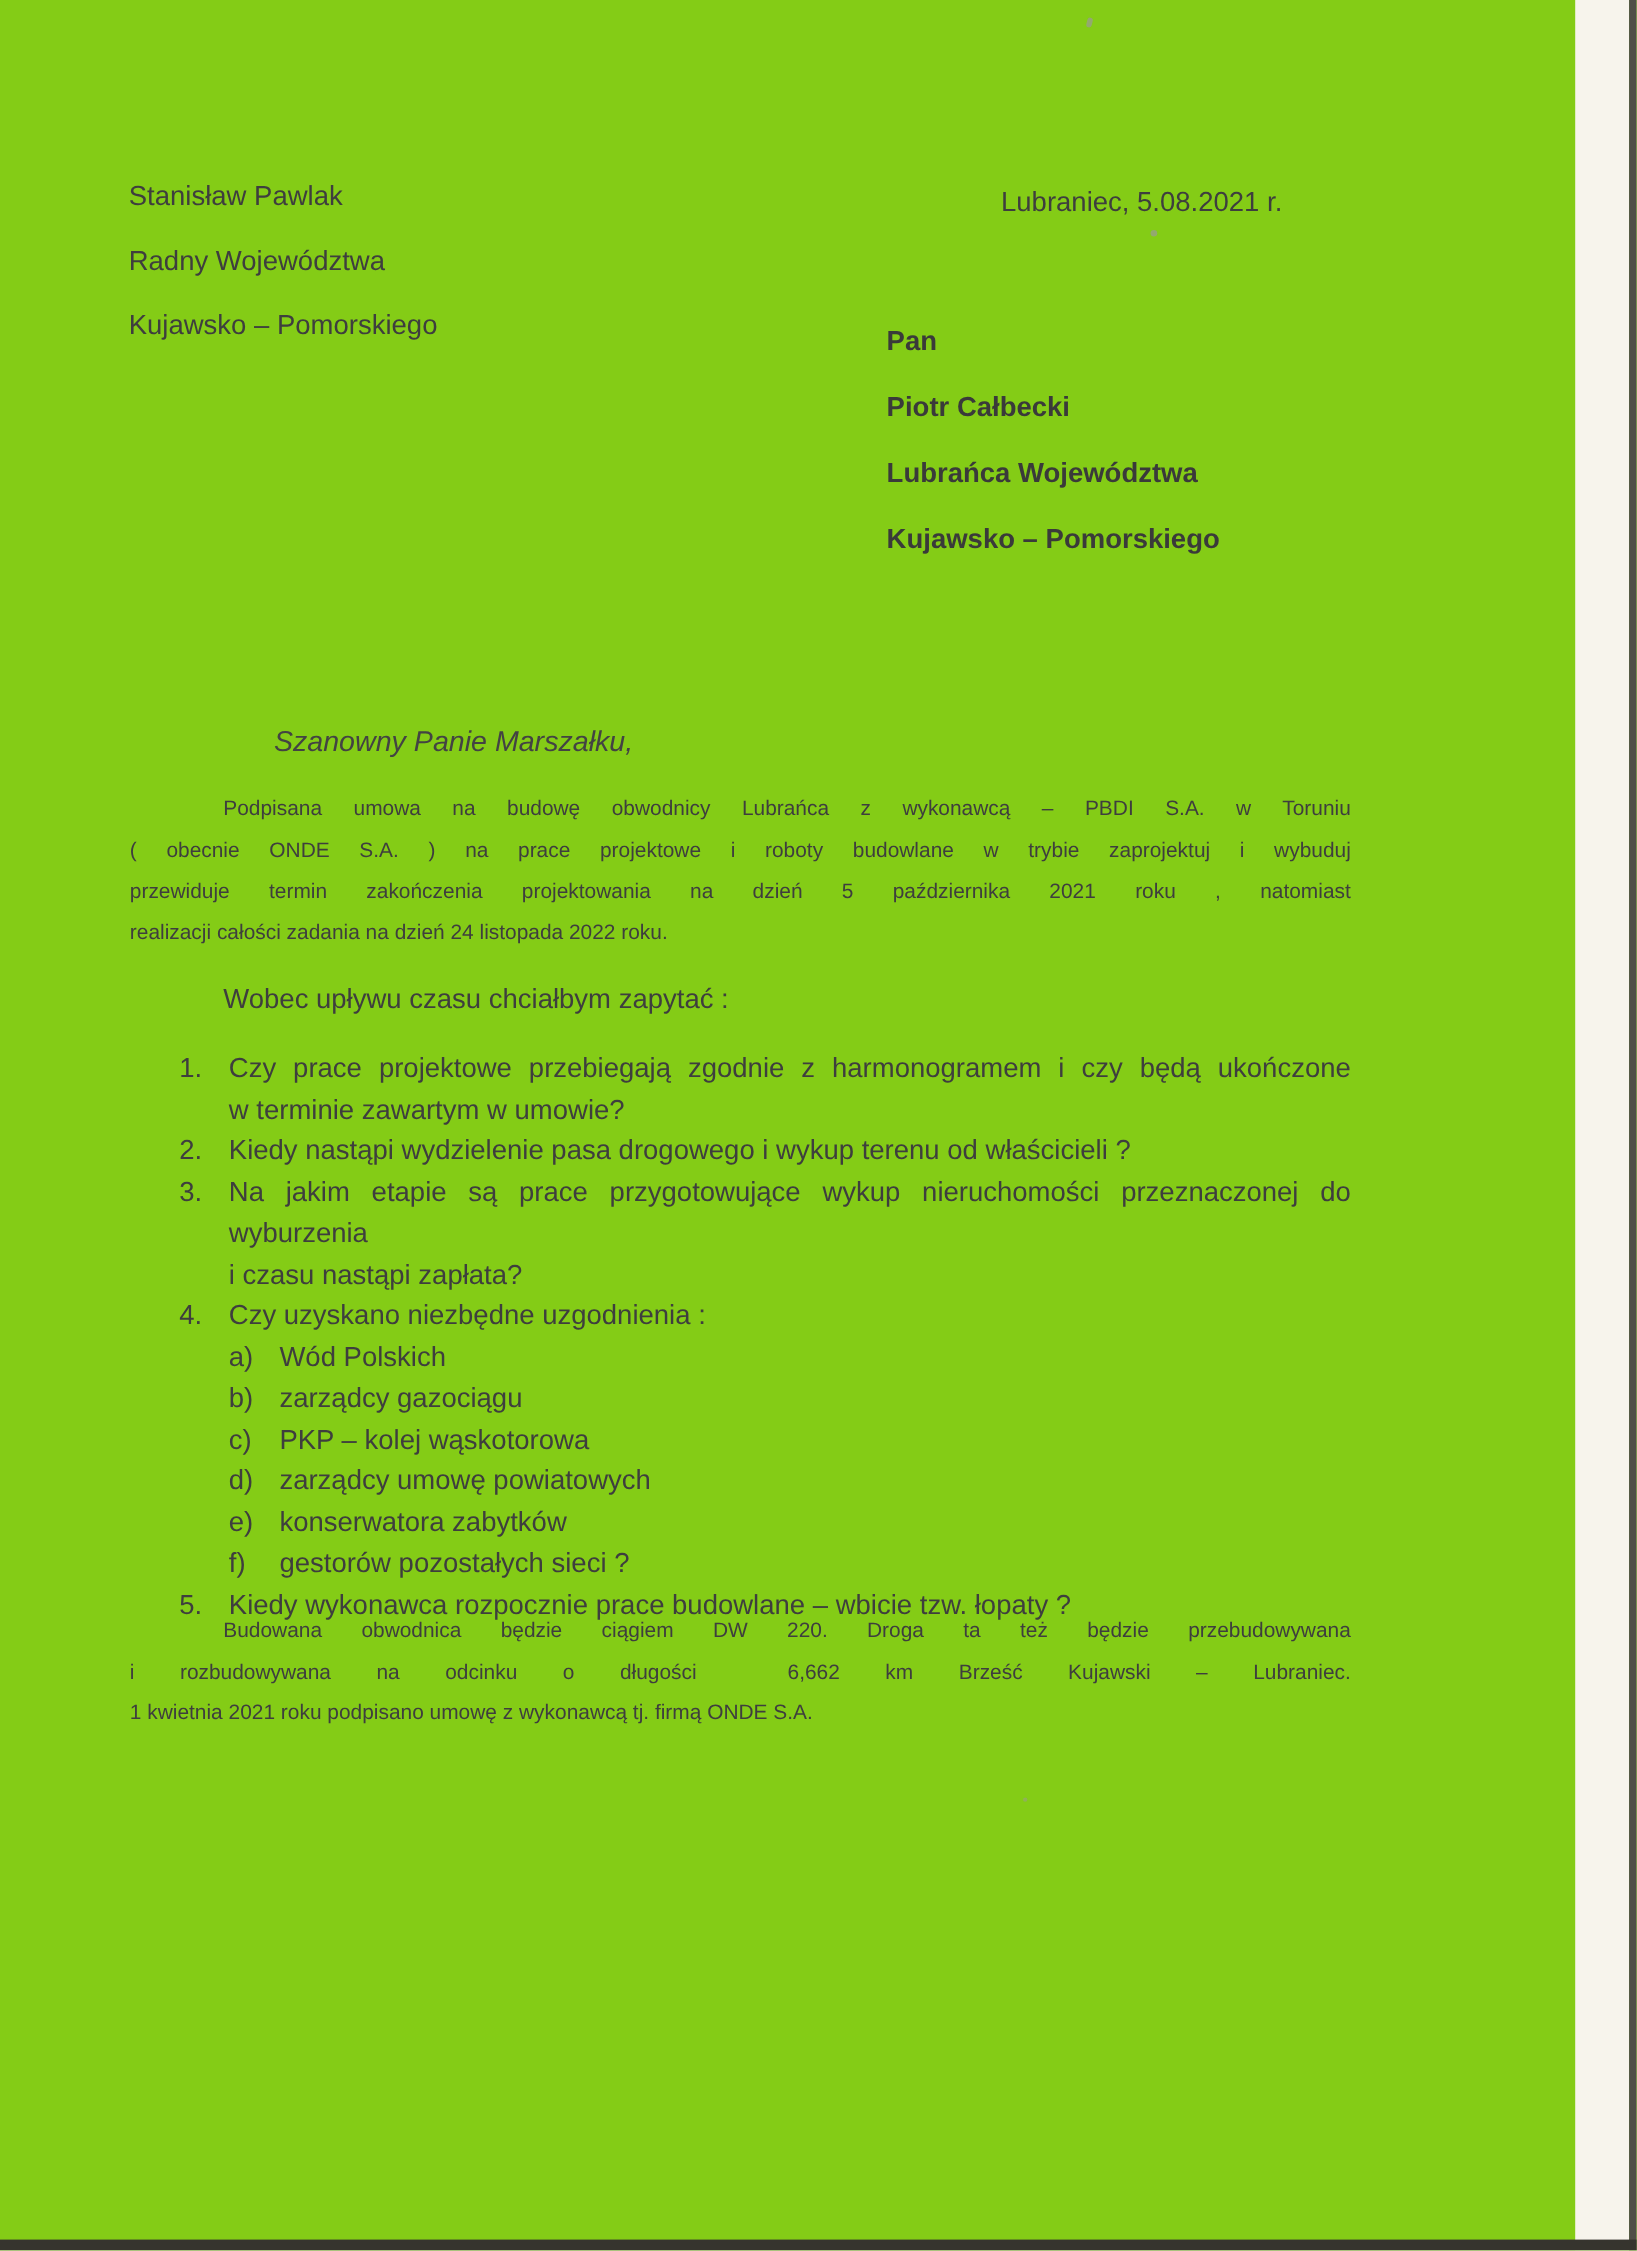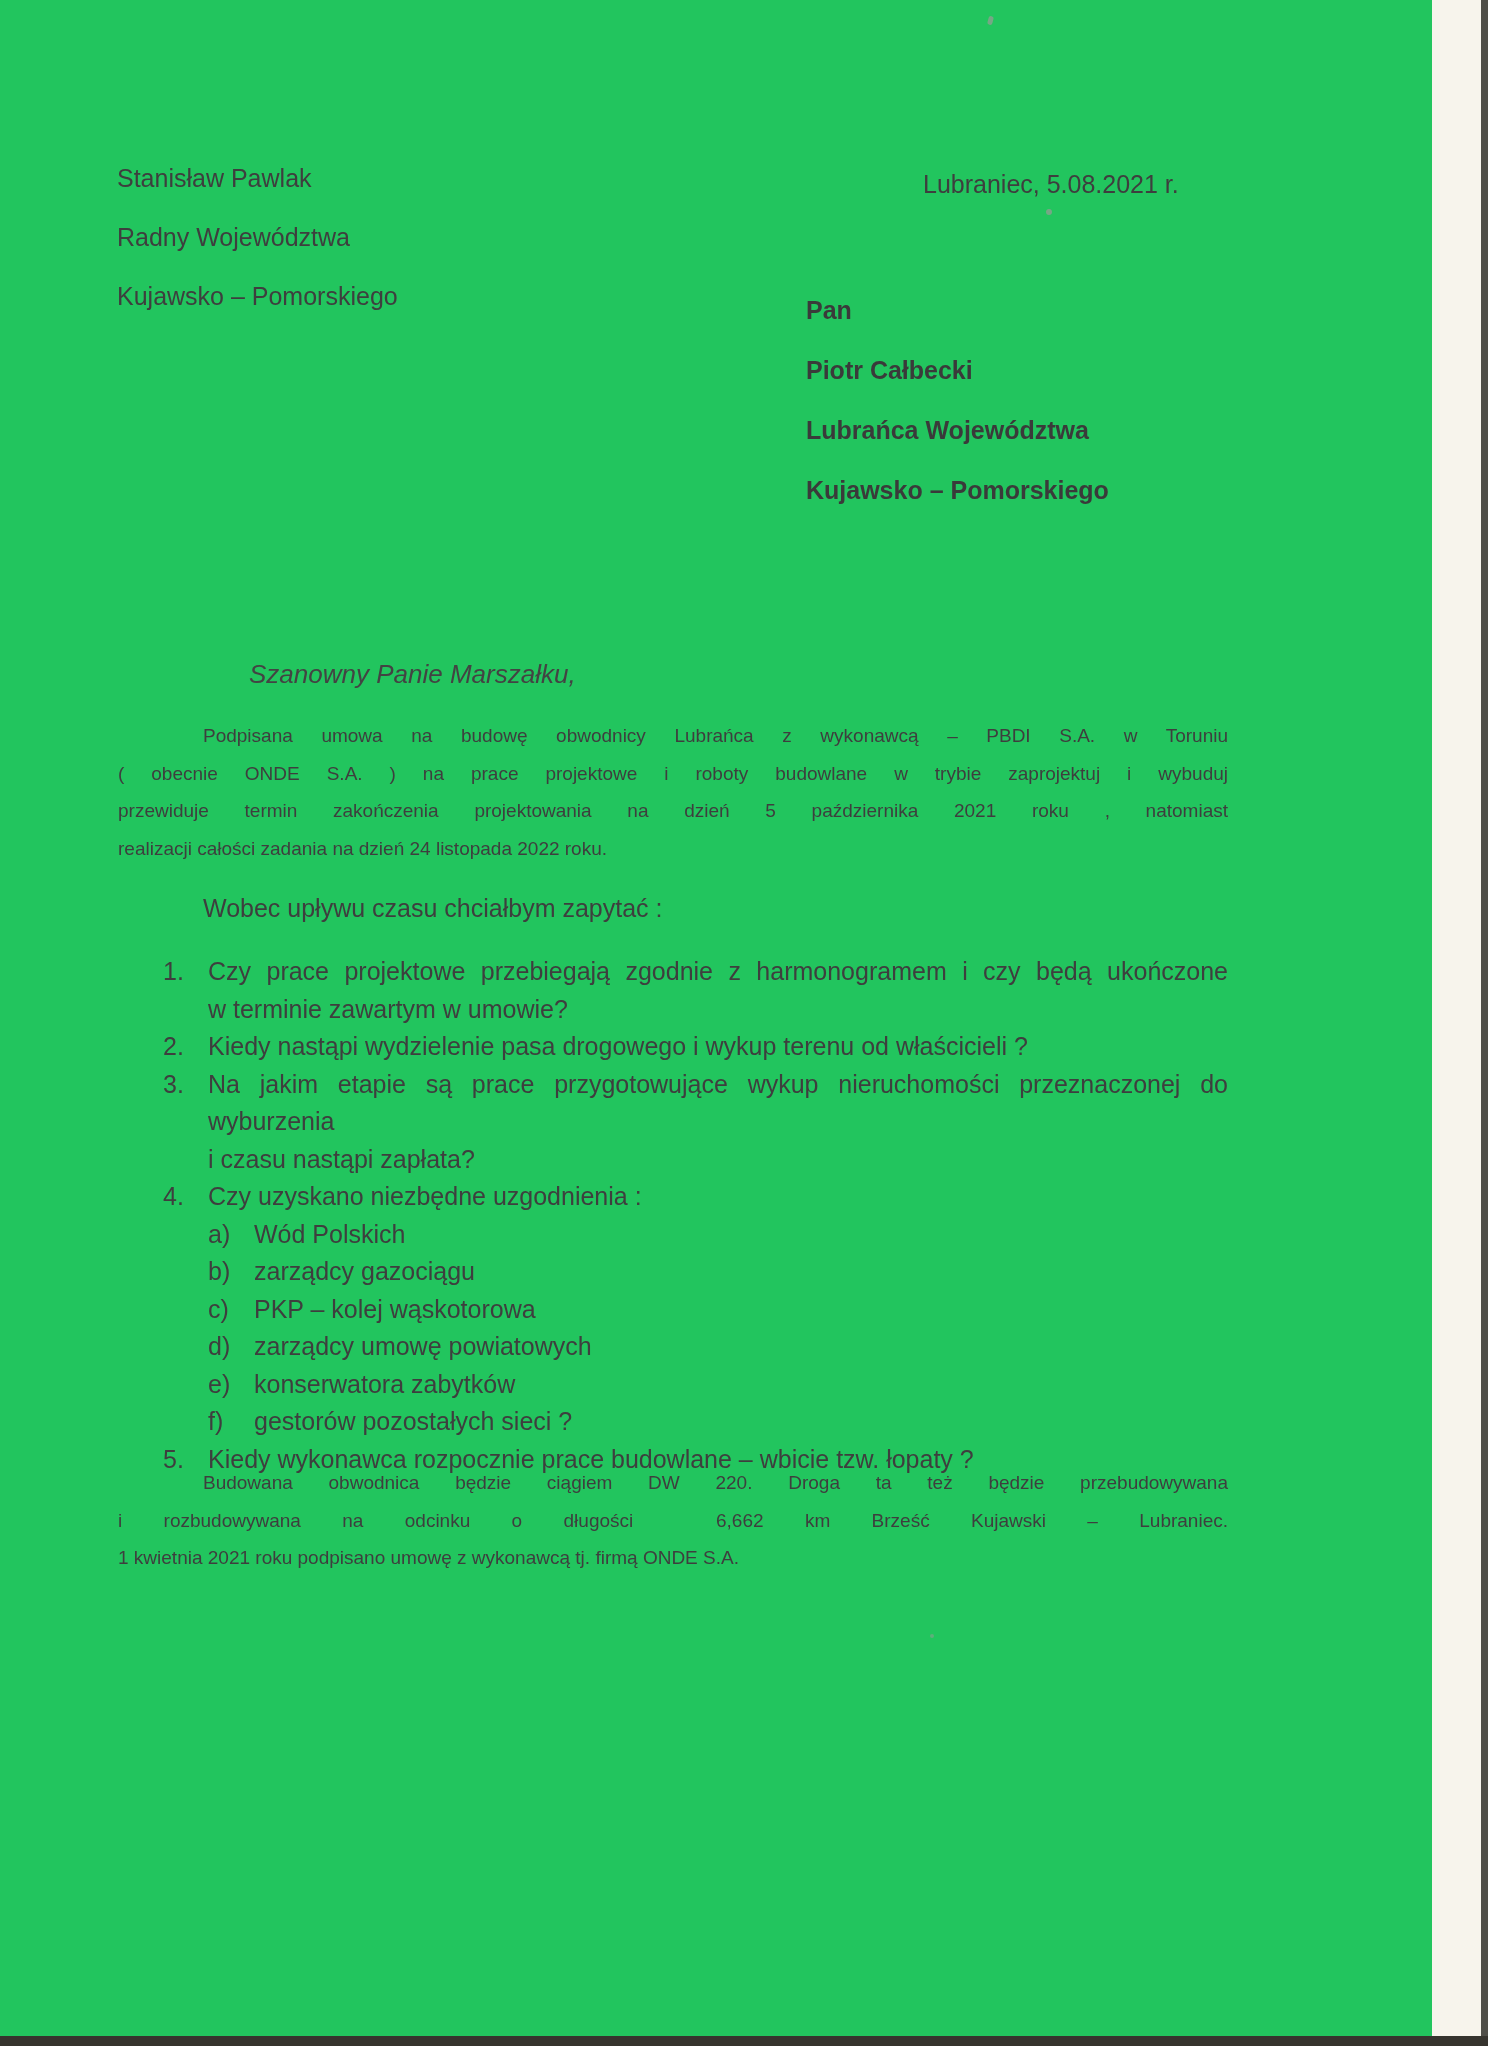--- a/index.html
+++ b/index.html
@@ -1,32 +1,32 @@
 <!DOCTYPE html>
 <html><head>
 <meta charset="utf-8">
 <style>
   html,body { margin:0; padding:0; background:#e6e6e2; }
   .page {
     position:relative; width:1488px; height:2046px;
-    background:#22c55e; overflow:hidden;
+    background:#84cc16; overflow:hidden;
     font-family:"Liberation Sans","DejaVu Sans",sans-serif;
     color:#3e3e3e;
   }
   
   .edge-beige  { position:absolute; top:0; right:7px;  width:49px; height:100%; background:#f7f4ec; }
   .edge-dark-r { position:absolute; top:0; right:0;    width:7px;  height:100%; background:#4f4e48; }
   .edge-dark-b { position:absolute; left:0; bottom:0;  width:100%; height:10px; background:#36342e; }
   .speck { position:absolute; background:#9a9a96; border-radius:50%; opacity:.7; }
   .speck.s1 { left:988px;  top:16px;   width:5px; height:9px;  border-radius:3px; transform:rotate(14deg); }
   .speck.s2 { left:1046px; top:209px;  width:6px; height:6px; }
   .speck.s3 { left:930px;  top:1634px; width:4px; height:4px;  opacity:.5; }
 
   .sender    { position:absolute; left:117px; top:149px; font-size:25px; line-height:59px; }
-  .dateline  { position:absolute; left:910px; top:170px; font-size:25px;margin-left:13px; }
+  .dateline  { position:absolute; left:910px; top:170px; font-size:25px; }
   .addressee { position:absolute; left:806px; top:280px; font-size:25px; font-weight:bold; line-height:60px; color:#3a3a3a; }
   .salutation{ position:absolute; left:203px; top:659px; font-size:26px; font-style:italic; color:#434343;margin-left:46px; }
 
   .para  { position:absolute; left:118px; width:1110px; font-size:19px; line-height:37.5px; }
   .para1 { top:717px; }
   .para2 { top:1464px; }
   .intro { position:absolute; left:203px; top:890px; font-size:25px; line-height:37.5px; }
   .qlist { position:absolute; left:118px; top:953px; width:1110px; font-size:25px; line-height:37.5px; }
 
   .jl     { text-align:justify; text-align-last:justify; white-space:pre-wrap; }

